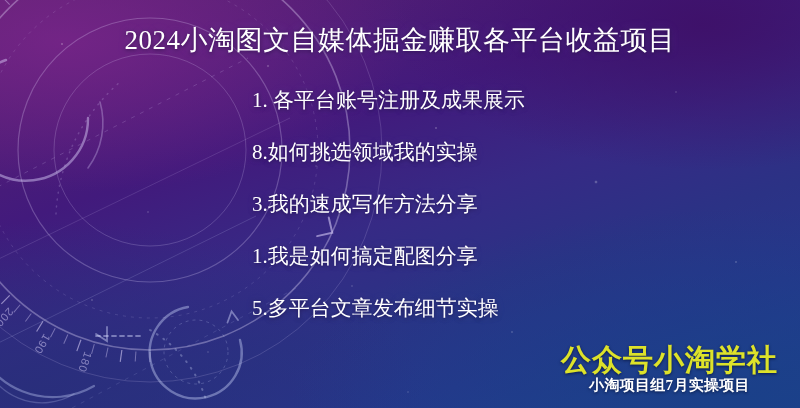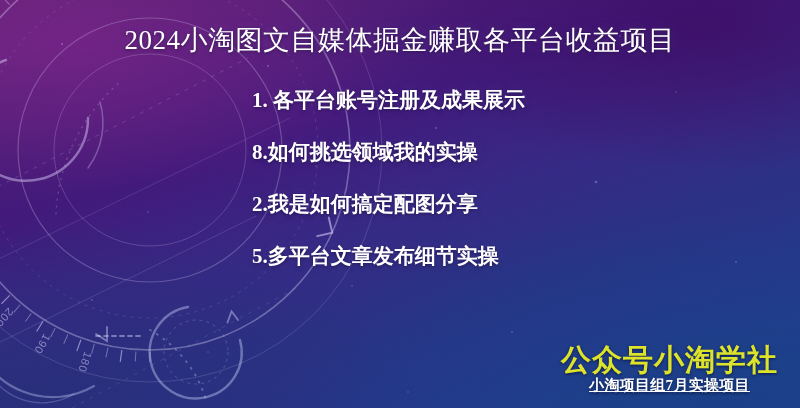--- a/index.html
+++ b/index.html
@@ -79,21 +79,20 @@
     line-height: 34px;
     letter-spacing: 0.5px;
     white-space: nowrap;
     text-shadow: 0 1px 4px rgba(20,0,40,0.65), 0 0 10px rgba(170,140,255,0.25);
   }
 
   .agenda {
     position: absolute;
     top: 86px;
     left: 252px;
-    font-weight: bold;
   }
   .agenda-item {
     color: #ffffff;
     font-size: 21px;
     line-height: 28px;
     margin-bottom: 24px;
     white-space: nowrap;
     text-shadow: 0 1px 4px rgba(15,0,45,0.70), 0 0 8px rgba(160,140,255,0.22);
   }
   .agenda-item:last-child { margin-bottom: 10px; }
@@ -114,21 +113,20 @@
     text-shadow: 0 1px 3px rgba(5,15,50,0.75);
   }
   .footer-sub {
     color: #ffffff;
     font-size: 15px;
     line-height: 22px;
     font-weight: bold;
     letter-spacing: 0.3px;
     white-space: nowrap;
     text-shadow: 0 1px 3px rgba(5,15,50,0.75);
-    text-decoration: underline;
   }
 
   .tick-num {
     font-family: "Liberation Sans", "DejaVu Sans", sans-serif;
     font-size: 11px;
     fill: rgba(225,215,255,0.50);
     letter-spacing: 1px;
   }
 </style>
 </head>
@@ -343,21 +341,22 @@
 
   <div class="stars"></div>
 
   <div class="content">
 
     <div class="title">2024小淘图文自媒体掘金赚取各平台收益项目</div>
 
     <div class="agenda">
       <div class="agenda-item">1. 各平台账号注册及成果展示</div>
       <div class="agenda-item">8.如何挑选领域我的实操</div>
-      <div class="agenda-item">2.我是如何搞定配图分享</div>
+      <div class="agenda-item">3.我的速成写作方法分享</div>
+      <div class="agenda-item">1.我是如何搞定配图分享</div>
       <div class="agenda-item">5.多平台文章发布细节实操</div>
     </div>
 
     <div class="footer">
       <div class="footer-brand">公众号小淘学社</div>
       <div class="footer-sub">小淘项目组7月实操项目</div>
     </div>
 
   </div>
 </div>

